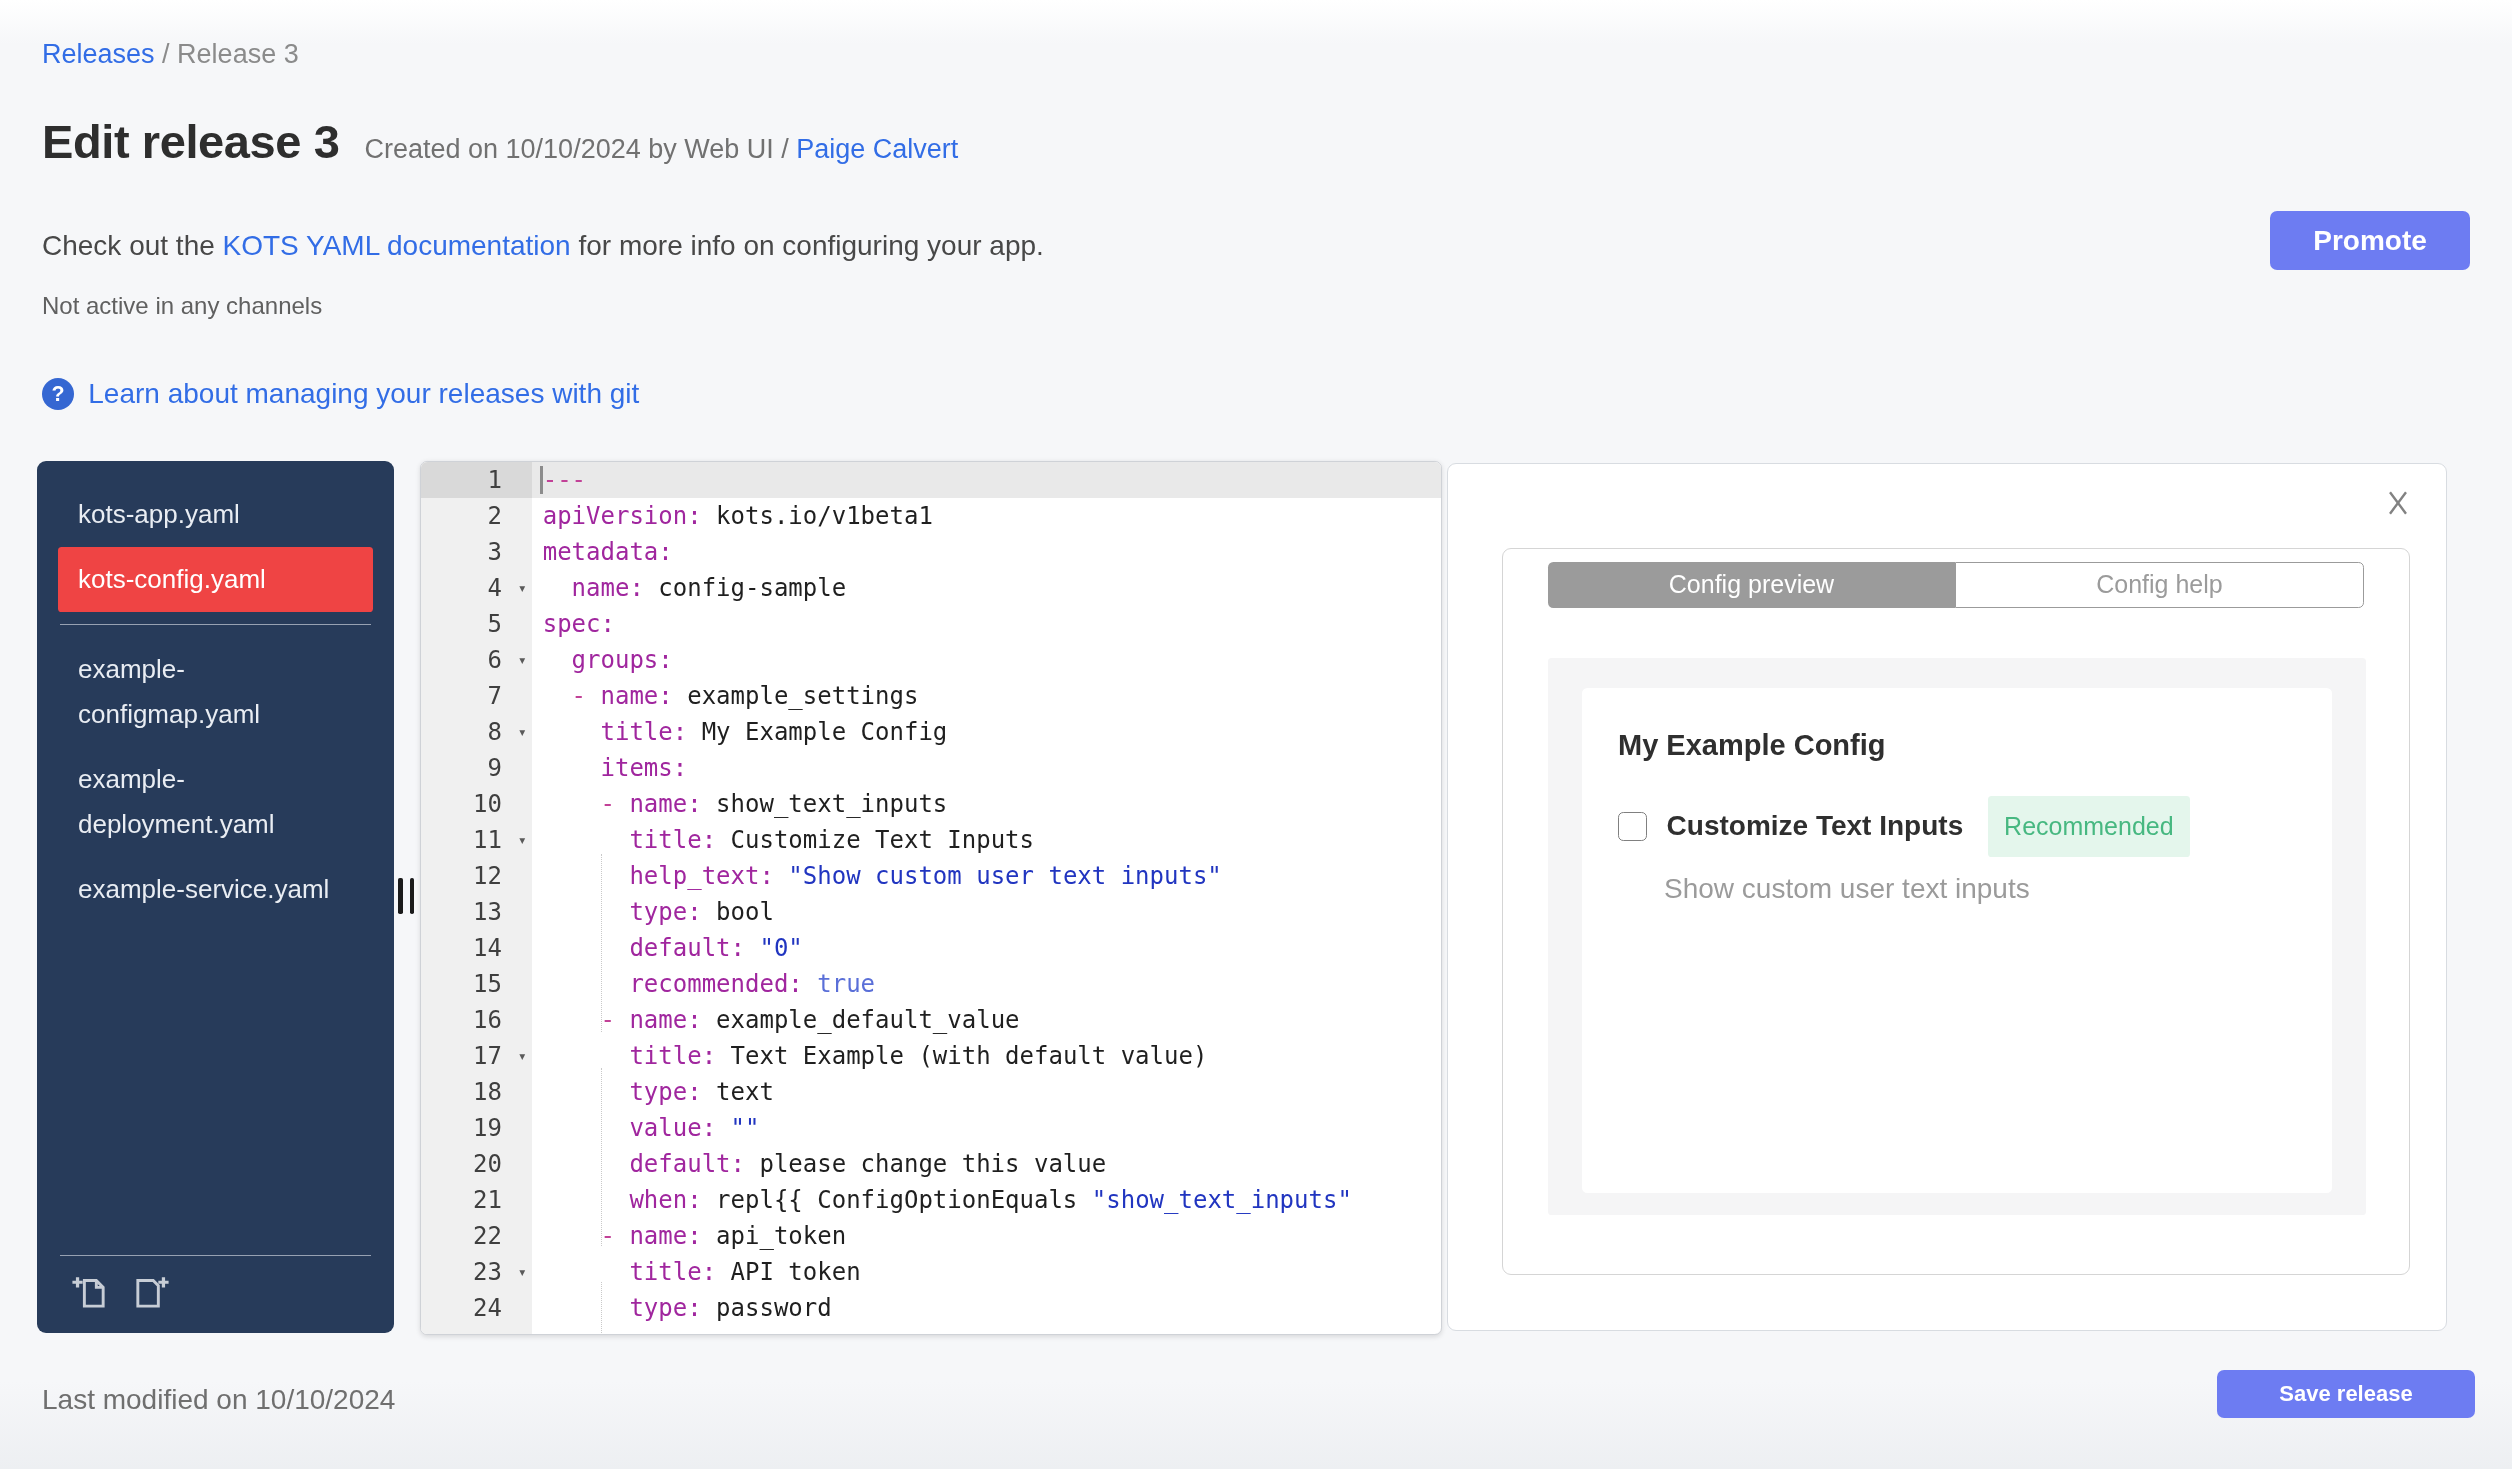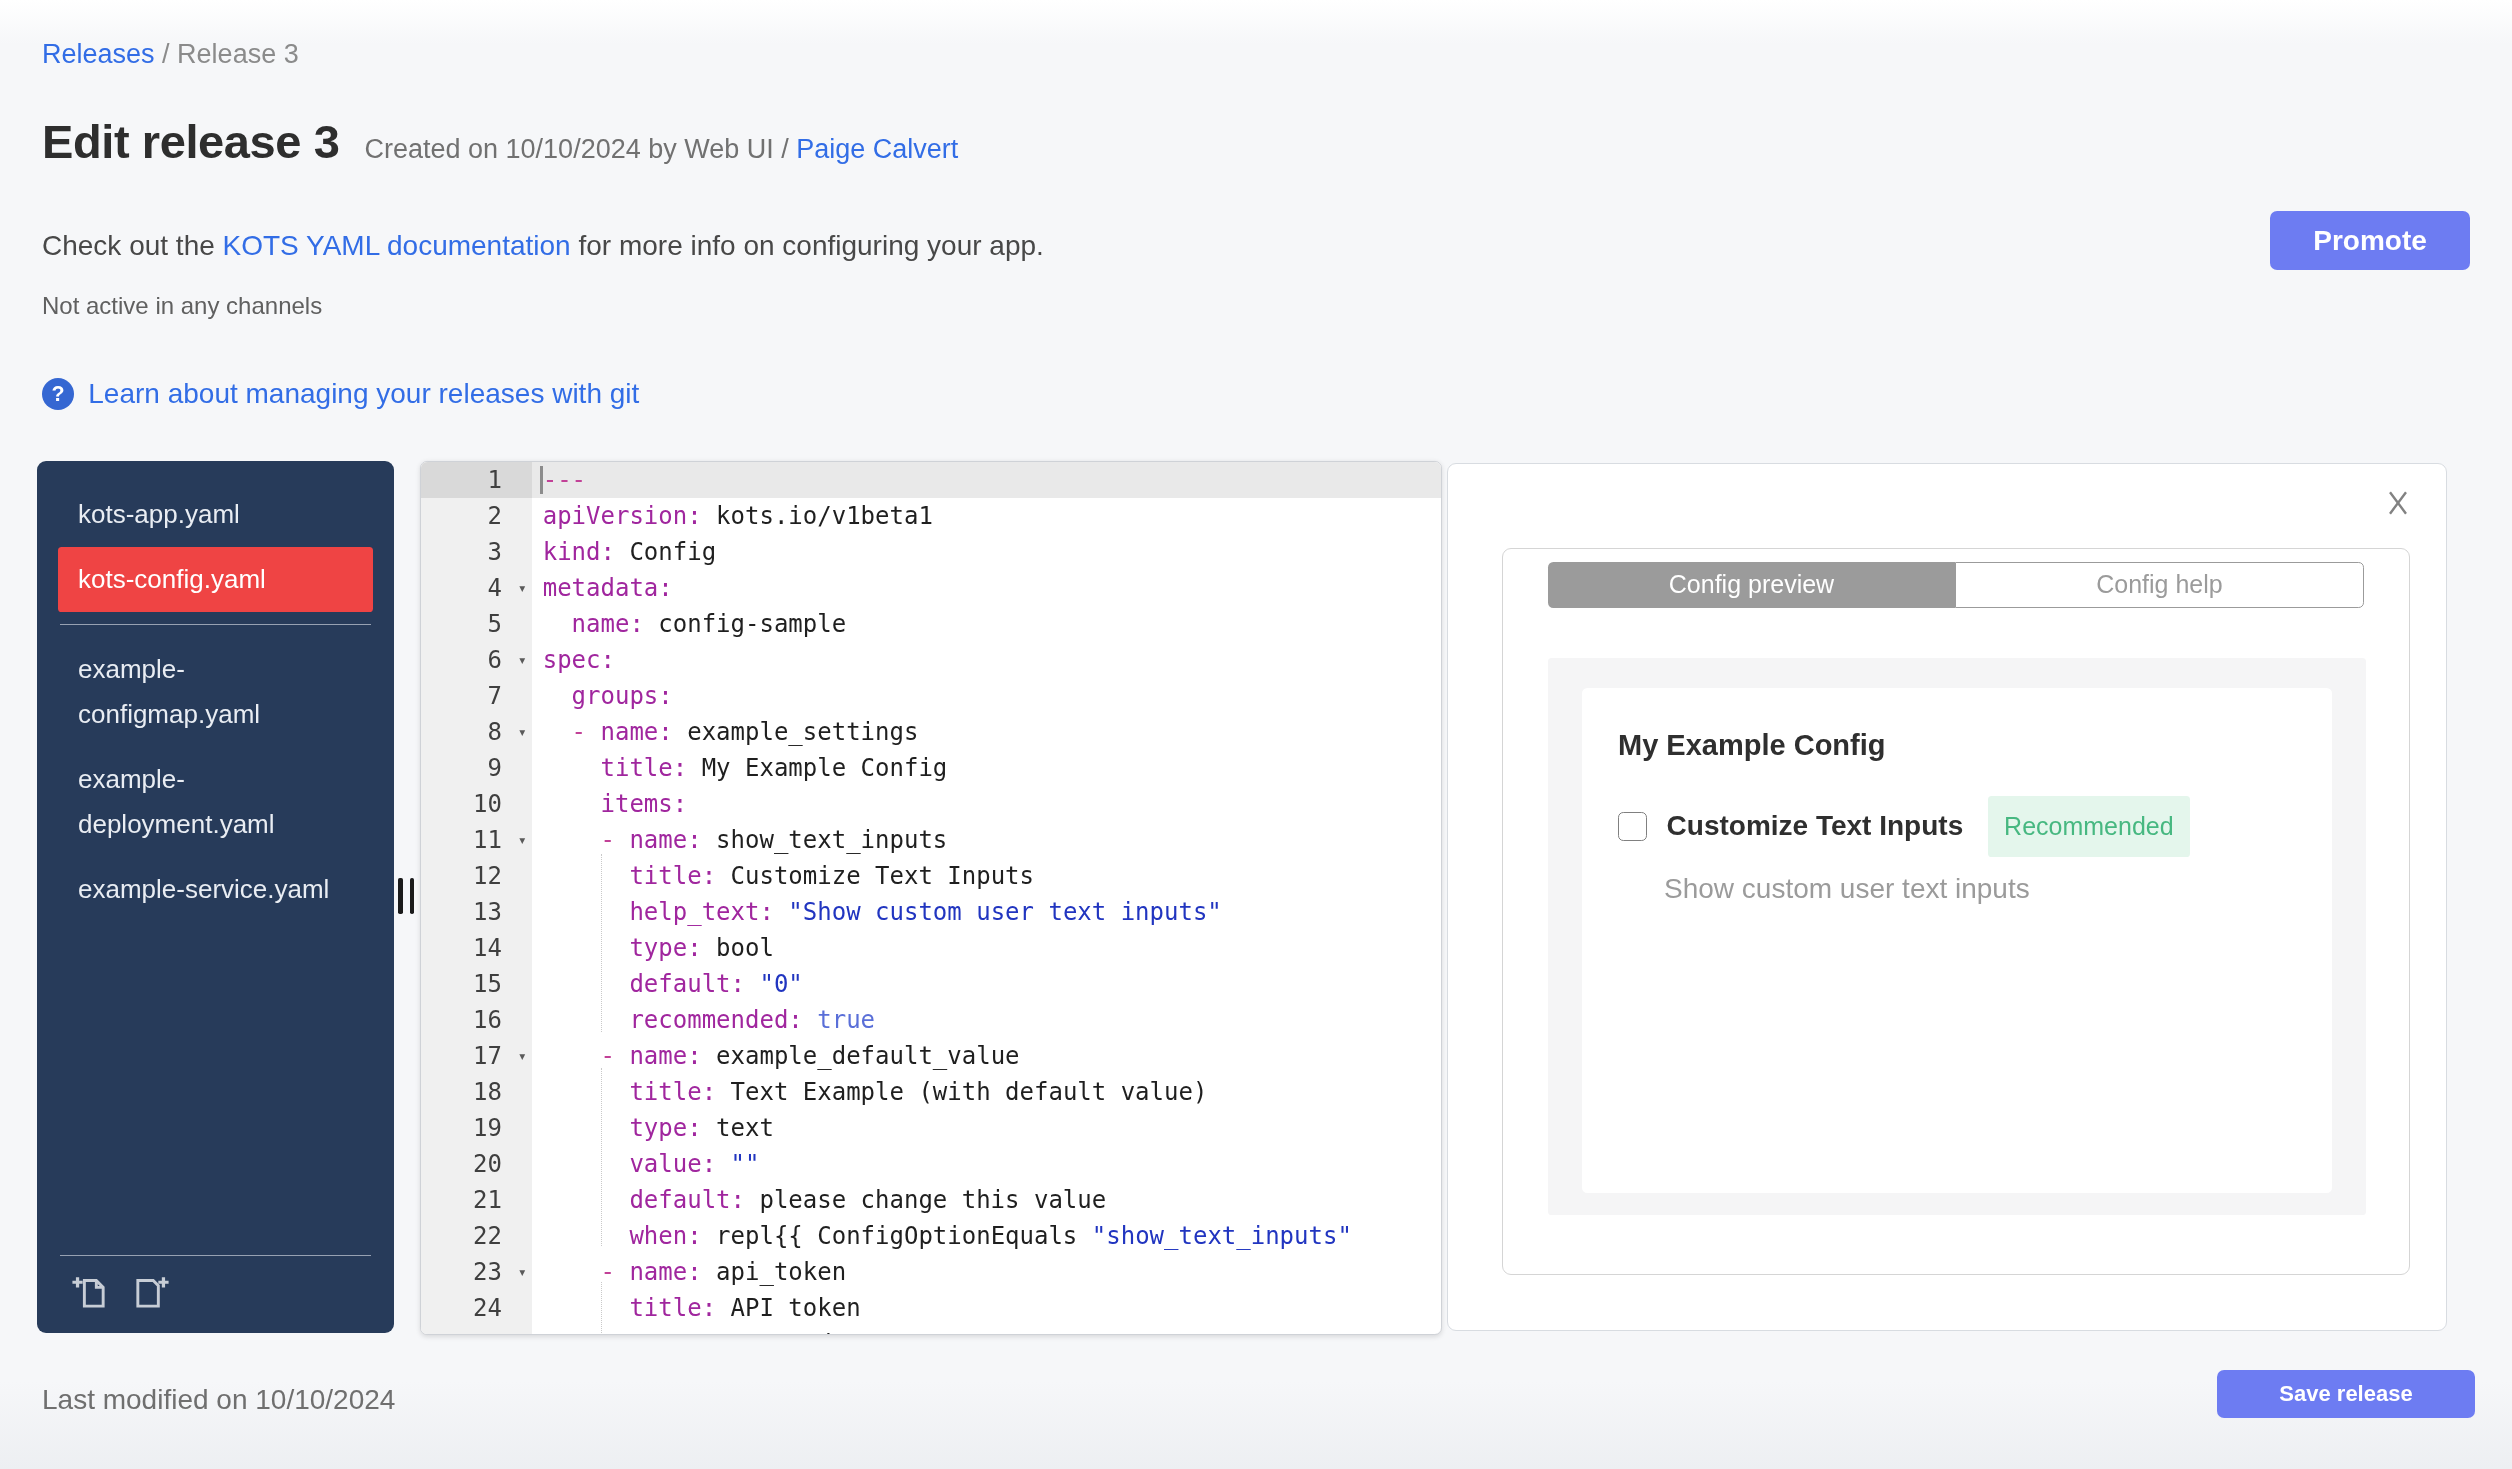--- a/index.html
+++ b/index.html
@@ -176,21 +176,20 @@
           <div class="gcell">24</div>
           <div class="gcell">25</div>
         </div>
       <div class="code-area">
         <div class="cursor-caret"></div>
         <div class="indent-guide ig1"></div>
         <div class="indent-guide ig2"></div>
         <div class="indent-guide ig3"></div>
       <div class="cline active"><span class="tok-doc">---</span></div>
           <div class="cline"><span class="tok-key">apiVersion:</span><span class="tok-val"> kots.io/v1beta1</span></div>
-          <div class="cline"><span class="tok-key">kind:</span><span class="tok-val"> Config</span></div>
           <div class="cline"><span class="tok-key">metadata:</span></div>
           <div class="cline"><span class="tok-val">  </span><span class="tok-key">name:</span><span class="tok-val"> config-sample</span></div>
           <div class="cline"><span class="tok-key">spec:</span></div>
           <div class="cline"><span class="tok-val">  </span><span class="tok-key">groups:</span></div>
           <div class="cline"><span class="tok-val">  </span><span class="tok-dash">- </span><span class="tok-key">name:</span><span class="tok-val"> example_settings</span></div>
           <div class="cline"><span class="tok-val">    </span><span class="tok-key">title:</span><span class="tok-val"> My Example Config</span></div>
           <div class="cline"><span class="tok-val">    </span><span class="tok-key">items:</span></div>
           <div class="cline"><span class="tok-val">    </span><span class="tok-dash">- </span><span class="tok-key">name:</span><span class="tok-val"> show_text_inputs</span></div>
           <div class="cline"><span class="tok-val">      </span><span class="tok-key">title:</span><span class="tok-val"> Customize Text Inputs</span></div>
           <div class="cline"><span class="tok-val">      </span><span class="tok-key">help_text:</span><span class="tok-str"> "Show custom user text inputs"</span></div>

